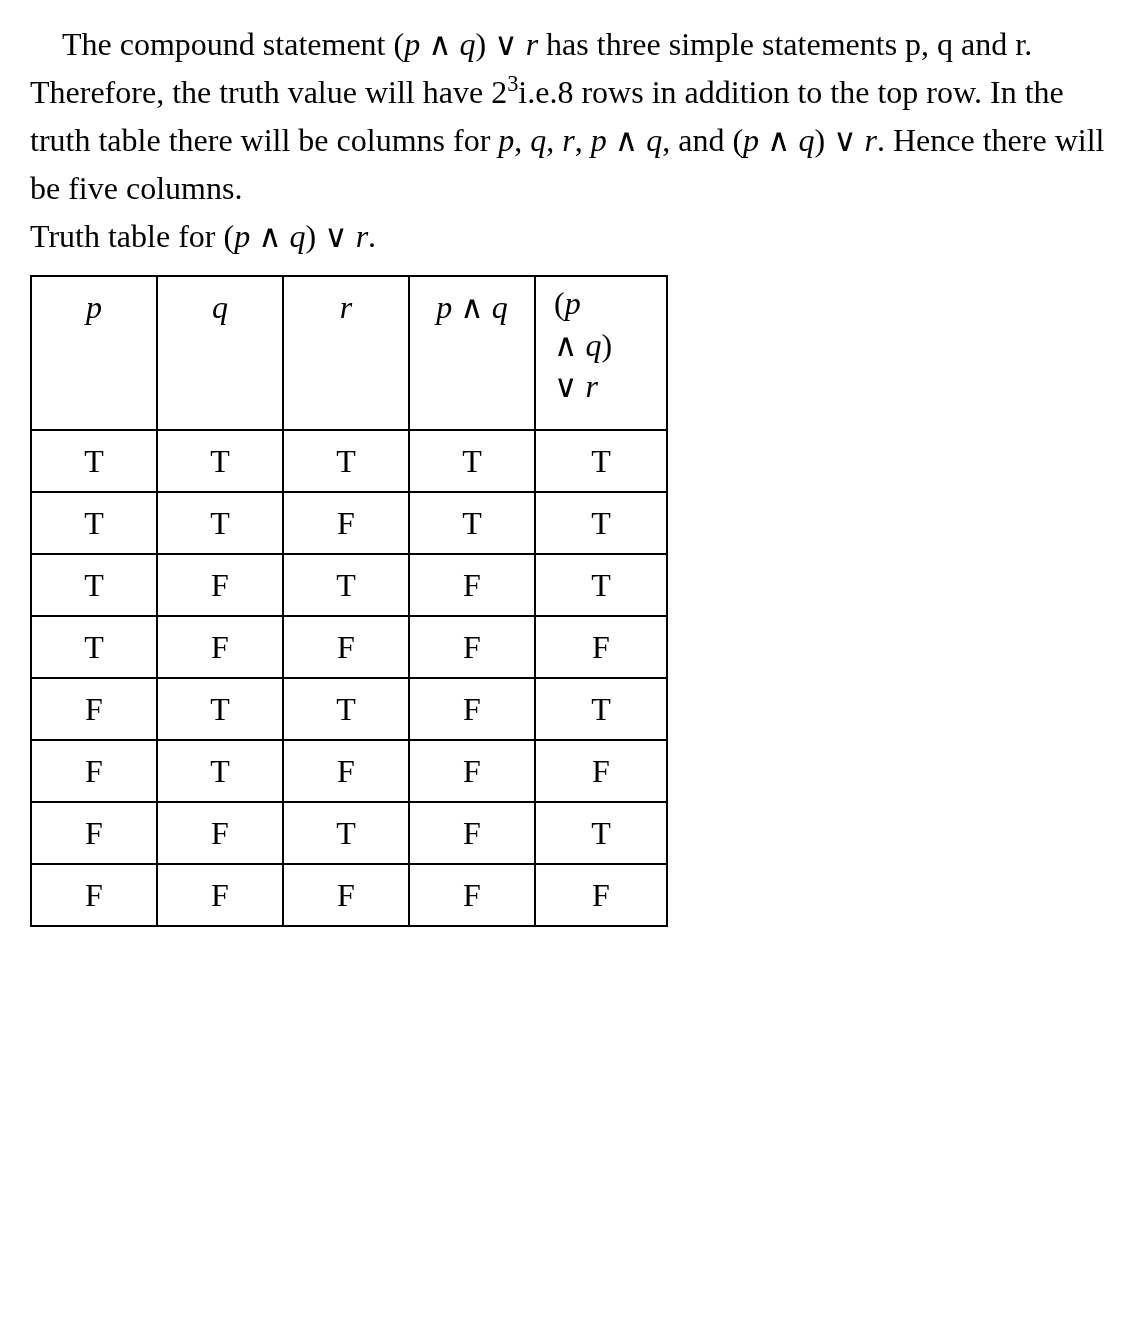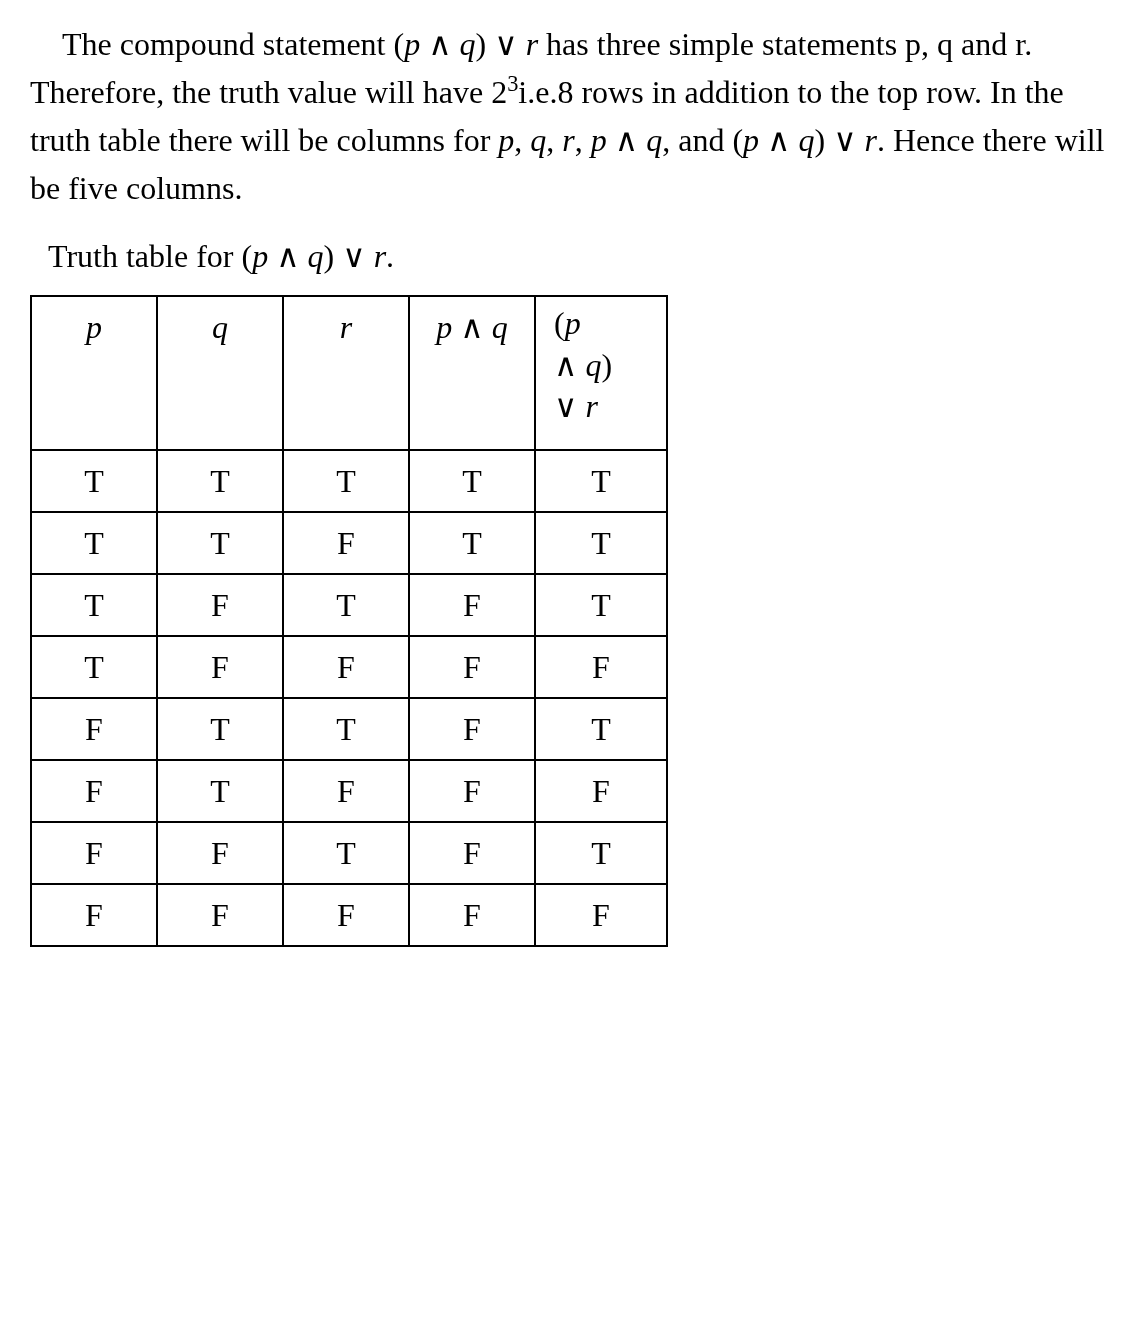--- a/index.html
+++ b/index.html
@@ -7,26 +7,24 @@
       font-size: 32px;
       line-height: 1.5;
       padding: 20px 30px;
       margin: 0;
       color: #000;
       background: #fff;
       width: 1135px;
       box-sizing: border-box;
     }
     .paragraph {
-      margin-bottom: 20px;
       text-indent: 1em;
     }
     .caption {
       margin-bottom: 15px;
-      margin-left: 18px;
     }
     .italic {
       font-style: italic;
     }
     sup {
       font-size: 0.7em;
       vertical-align: super;
       line-height: 0;
     }
     table {

